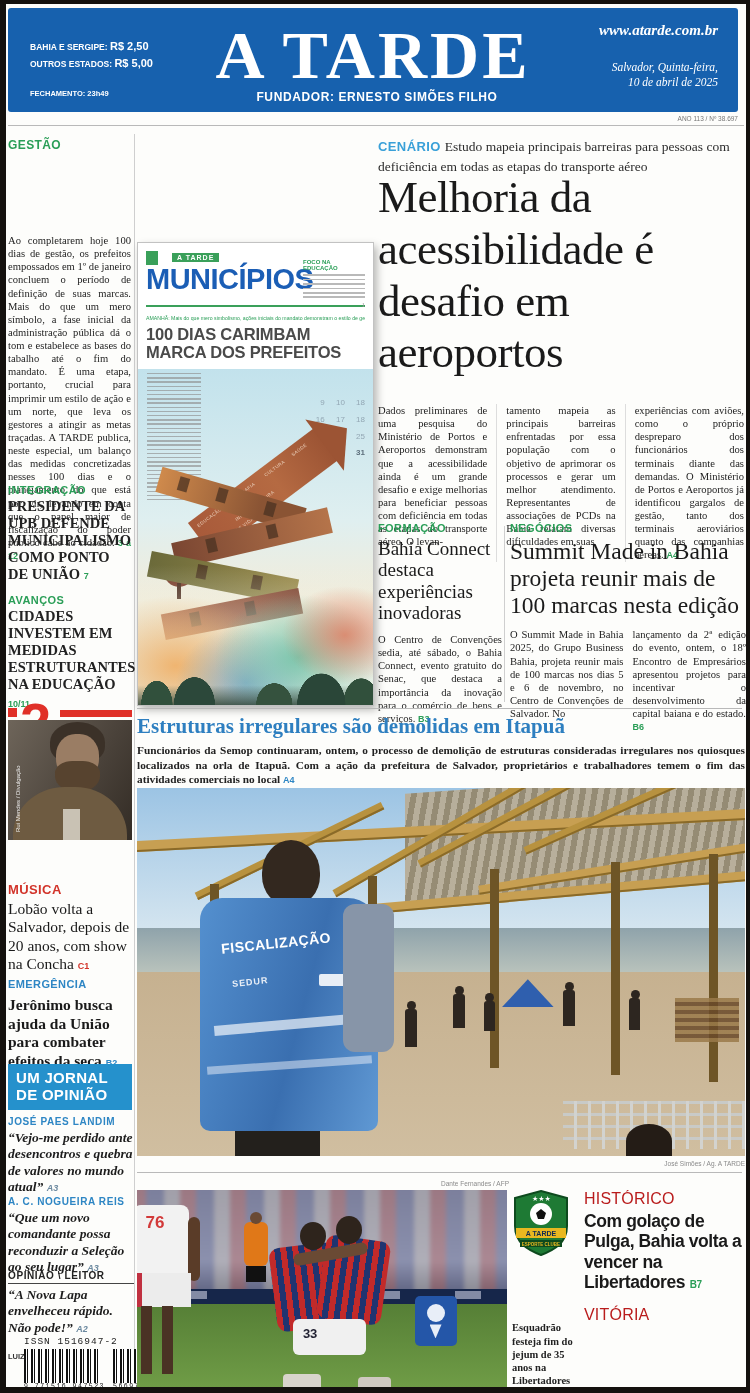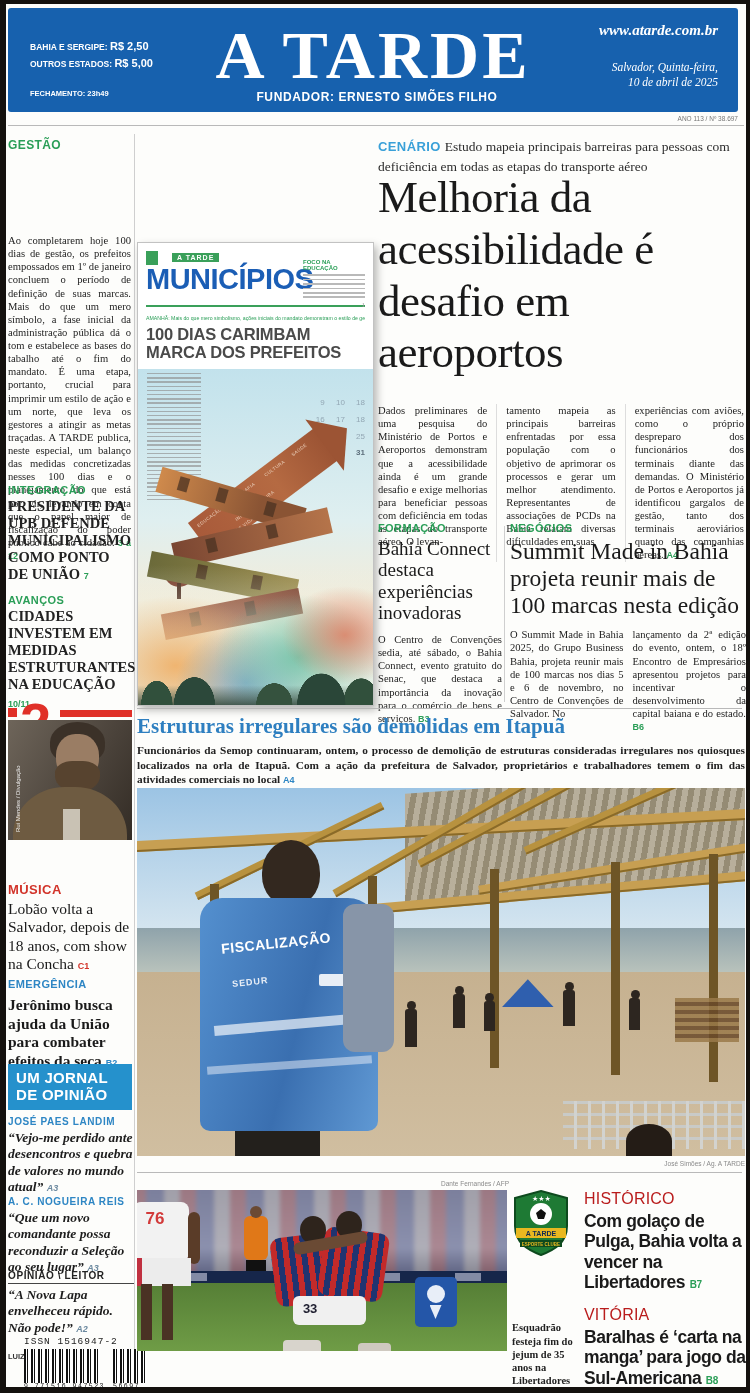--- a/index.html
+++ b/index.html
@@ -164,21 +164,21 @@
   .vest-t2{position:absolute;left:18%;top:34%;font-family:"Liberation Sans",sans-serif;font-weight:bold;font-size:9px;color:#e8eef6;transform:rotate(-6deg);letter-spacing:1px;}
   .vest-badge{position:absolute;right:14%;top:33%;width:34px;height:12px;background:#e8eef6;border-radius:2px;}
   .in-sleeve{position:absolute;right:-4%;top:64px;width:26%;height:46%;border-radius:12px;background:#8795a8;}
   .in-legs{position:absolute;left:22%;bottom:-6%;width:44%;height:16%;background:#23201c;}
   .pb-head2{position:absolute;right:12%;bottom:-2px;width:46px;height:34px;border-radius:50% 50% 0 0;background:#241c16;}
   .ph-credit{font-family:"Liberation Sans",sans-serif;font-size:6.5px;color:#8a8a8a;}
   .credit-itapua{left:131px;top:1156px;width:608px;text-align:right;}
 
   
   .credit-foot{left:131px;top:1176px;width:372px;text-align:right;}
-  .ph-foot{left:131px;top:1186px;width:370px;height:161px;overflow:hidden;background:#fef9c3;}
+  .ph-foot{left:131px;top:1186px;width:370px;height:197px;overflow:hidden;background:#fef9c3;}
   .ft-crowd{position:absolute;left:-2%;right:-2%;top:-3%;height:56%;filter:blur(2px);
       background:linear-gradient(#8a8894,#9d9ca8 70%,#6a6a78),
       repeating-linear-gradient(90deg,rgba(190,70,70,.28) 0 16px,rgba(70,90,160,.25) 16px 34px,rgba(235,235,235,.22) 34px 50px);background-blend-mode:overlay;}
   .ft-board{position:absolute;left:0;right:0;top:50%;height:8%;background:#16264a;}
   .ft-board i{position:absolute;top:2px;width:26px;height:8px;background:rgba(240,240,255,.5);}
   .ft-pitch{position:absolute;left:0;right:0;top:58%;bottom:0;background:linear-gradient(#567f36,#6f9c46);}
   .ft-ref{position:absolute;left:29%;top:16%;width:24px;height:44px;background:#e07818;border-radius:6px;filter:blur(.6px);}
   .ft-ref:before{content:"";position:absolute;left:6px;top:-10px;width:12px;height:12px;border-radius:50%;background:#6a4a34;}
   .ft-ref:after{content:"";position:absolute;left:2px;bottom:-16px;width:20px;height:16px;background:#111;}
   .ft-p1{position:absolute;left:-3%;top:2%;width:19%;height:96%;}
@@ -337,21 +337,21 @@
     <div class="lb-hair"></div>
     <div class="lb-face"></div>
     <div class="lb-beard"></div>
     <div class="lb-jacket"></div>
     <div class="lb-shirt"></div>
     <div class="ph-credit-v">Rui Mendes / Divulgação</div>
   </div>
 
   <div class="abs musica">
     <div class="kick k-red" style="font-size:13px;">MÚSICA</div>
-    <p class="hl-serif hl"><span>Lobão volta a Salvador, depois de 18 anos, com show na Concha</span> <span class="ref ref-red">C1</span></p>
+    <p class="hl-serif hl"><span>Lobão volta a Salvador, depois de 20 anos, com show na Concha</span> <span class="ref ref-red">C1</span></p>
   </div>
   <div class="abs emergencia">
     <div class="kick k-blue" style="font-size:11px;">EMERGÊNCIA</div>
     <p class="hl-serif hl" style="font-weight:bold;"><span>Jerônimo busca ajuda da União para combater efeitos da seca</span> <span class="ref ref-blue">B2</span></p>
   </div>
 
   <div class="abs opbox">
     <div>UM JORNAL</div>
     <div>DE OPINIÃO</div>
   </div>
@@ -475,17 +475,16 @@
       <text x="29" y="55.5" font-size="4.5" font-weight="bold" text-anchor="middle" fill="#e8b820" font-family="Liberation Sans, sans-serif">ESPORTE CLUBE</text>
     </svg>
     <div class="caption-foot">Esquadrão festeja fim do jejum de 35 anos na Libertadores</div>
   </div>
 
   <div class="abs sportcol">
     <div class="sp-kick">HISTÓRICO</div>
     <p class="sp-hl"><span>Com golaço de Pulga, Bahia volta a vencer na Libertadores</span> <span class="ref" style="font-size:10px;">B7</span></p>
     <div class="sp-gap"></div>
     <div class="sp-kick">VITÓRIA</div>
-    <p class="sp-hl"><span>Baralhas é ‘carta na manga’ para jogo da Sul-Americana</span> <span class="ref" style="font-size:10px;">B8</span></p>
   </div>
 
 </div>
 </div>
 
 </body></html>

